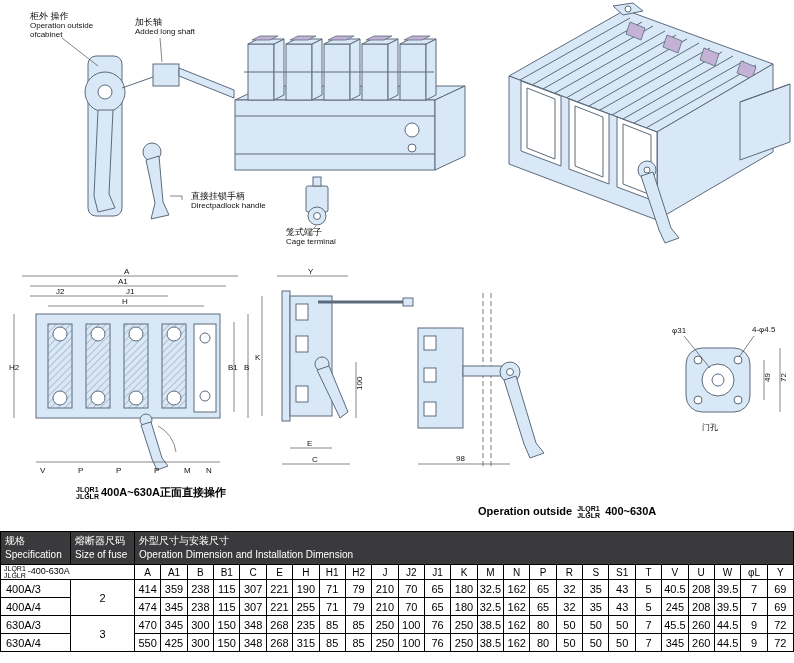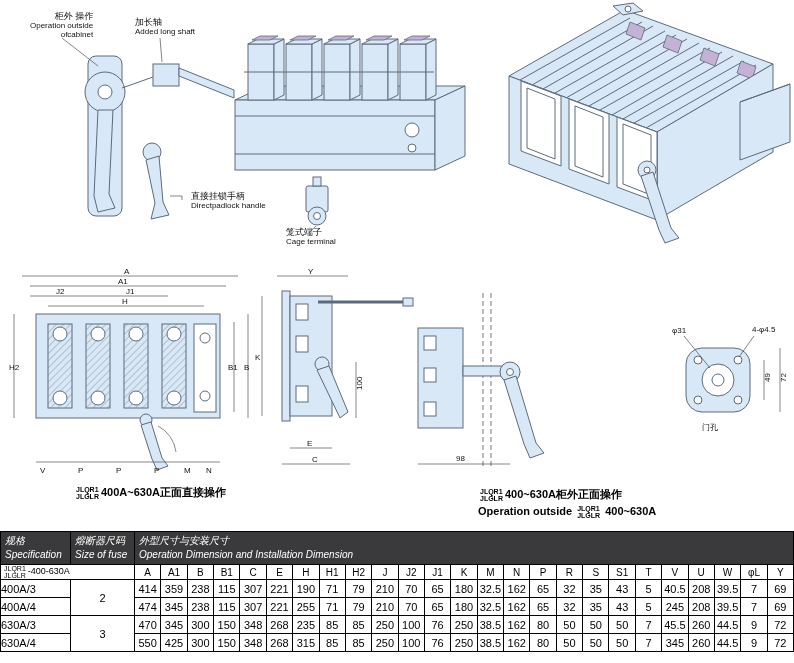--- a/index.html
+++ b/index.html
@@ -26,28 +26,28 @@
   .lbl{position:absolute;font-size:8px;line-height:9px;color:#111;white-space:nowrap;}
   .lbl .cn{font-size:9px;display:block;}
   .lbl .en{display:block;}
   .cap{position:absolute;font-size:11px;color:#000;white-space:nowrap;font-weight:bold;}
   .cap .stack{display:inline-block;font-size:7px;line-height:7px;vertical-align:middle;text-align:left;margin:0 2px;}
   .cap .stack span{display:block;}
   table.spec{position:absolute;left:0;top:531px;width:794px;border-collapse:collapse;table-layout:fixed;}
   table.spec th,table.spec td{border:1px solid #000;padding:0;text-align:center;font-weight:normal;
     font-size:11px;color:#000;overflow:hidden;white-space:nowrap;}
   tr.row-head th{background:var(--header_bg);color:var(--header_fg);height:32px;text-align:left;
-    padding:2px 0 2px 4px;font-size:10px;line-height:14px;vertical-align:middle;font-style:italic;}
+    padding:2px 0 2px 4px;font-size:10px;line-height:14px;vertical-align:middle;}
   tr.row-head th div{display:block;}
   tr.row-letters th{height:14px;font-size:10px;background:#fff;}
   tr.row-letters th.series{text-align:left;padding-left:3px;font-size:9px;margin-left:41px;}
   .series .stack{display:inline-block;font-size:7px;line-height:7px;vertical-align:middle;margin-right:2px;text-align:left;}
   .series .stack span{display:block;}
   table.spec tbody tr{height:18px;}
-  table.spec td.spec-cell{text-align:left;}
+  table.spec td.spec-cell{text-align:left;padding-left:5px;}
 </style>
 </head>
 <body>
 
 <div class="page">
 
   <svg class="dwg" style="left:10px;top:4px;" width="470" height="258" viewBox="0 0 470 258">
 
     <rect class="f" x="78" y="52" width="34" height="160" rx="8"></rect>
     <circle class="f" cx="95" cy="88" r="20"></circle>
@@ -97,21 +97,21 @@
     <rect class="f" x="303" y="173" width="8" height="9"></rect>
     <circle class="f" cx="307" cy="212" r="9"></circle>
     <circle class="wh" cx="307" cy="212" r="3.5"></circle>
 
     <line class="lead" x1="52" y1="34" x2="88" y2="62"></line>
     <line class="lead" x1="150" y1="34" x2="152" y2="58"></line>
     <polyline class="lead" points="160,192 172,192 172,196"></polyline>
     <line class="lead" x1="300" y1="228" x2="306" y2="222"></line>
   </svg>
 
-  <div class="lbl" style="left:30px;top:12px;text-align:right;">
+  <div class="lbl" style="left:30px;top:12px;">
     <span class="cn">柜外 操作</span>
     <span class="en">Operation outside</span>
     <span class="en">ofcabinet</span>
   </div>
   <div class="lbl" style="left:135px;top:18px;">
     <span class="cn">加长轴</span>
     <span class="en">Added long shaft</span>
   </div>
   <div class="lbl" style="left:191px;top:192px;">
     <span class="cn">直接挂锁手柄</span>
@@ -286,26 +286,20 @@
     <line class="dim" x1="112" y1="28" x2="112" y2="92"></line>
     <text class="dimt" transform="rotate(-90 118 62)" x="118" y="62">72</text>
     <text class="dimt" x="34" y="110">门孔</text>
   </svg>
 
   <div class="cap" style="left:74px;top:485px;">
     <span class="stack">
       <span>JLQR1</span>
       <span>JLGLR</span>
     </span><span>400A~630A正面直接操作</span>
-  </div>
-  <div class="cap" style="left:478px;top:487px;">
-    <span class="stack">
-      <span>JLQR1</span>
-      <span>JLGLR</span>
-    </span><span>400~630A柜外正面操作</span>
   </div>
   <div class="cap" style="left:478px;top:505px;">
     <span>Operation outside</span>
     <span class="stack">
       <span>JLQR1</span>
       <span>JLGLR</span>
     </span>
     <span>400~630A</span>
   </div>
 

